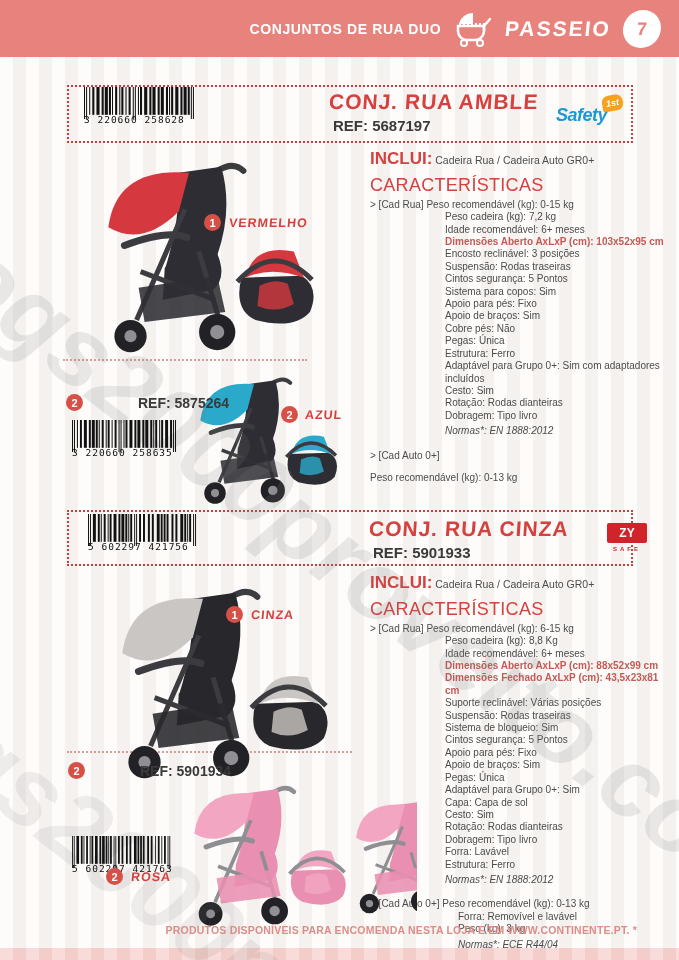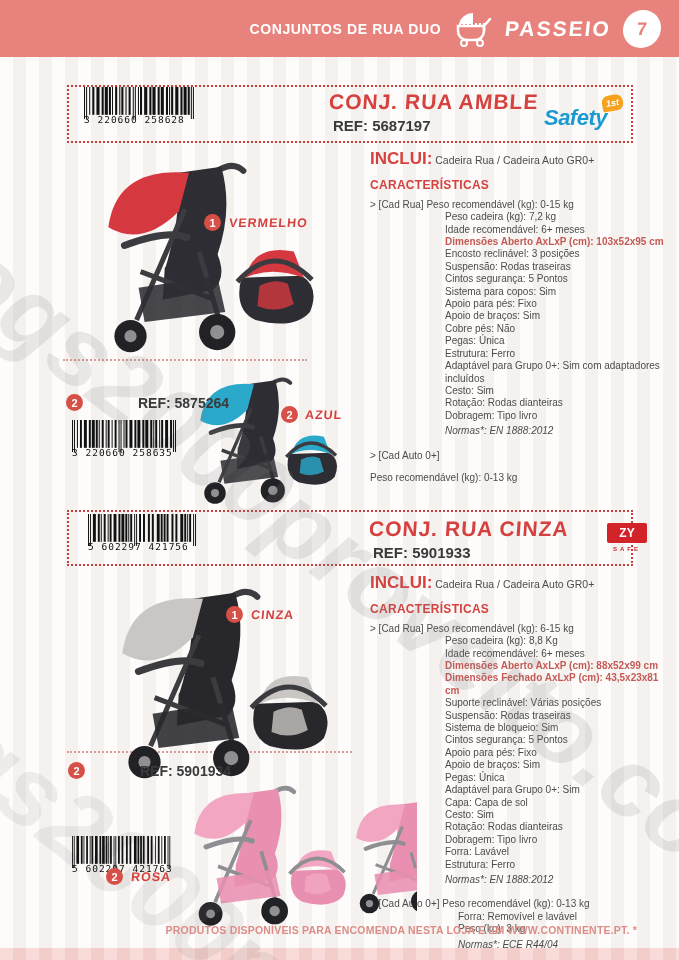--- a/index.html
+++ b/index.html
@@ -34,35 +34,35 @@
   .product-title{position:absolute;color:#d5413e;font-size:21px;font-weight:bold;letter-spacing:1px;transform:skewX(-4deg);white-space:nowrap;}
   .product-ref{position:absolute;color:#3a3a3a;font-size:15px;font-weight:bold;white-space:nowrap;}
   
   .barcode{position:absolute;}
   .bars{width:100%;height:32px}
   .bars svg{display:block}
   .bars rect{fill:#111}
   .bc-num{font-family:"DejaVu Sans Mono",monospace;font-size:9.5px;color:#111;letter-spacing:1px;margin-top:-5px;background:rgba(255,255,255,.0);white-space:nowrap;}
   
   .safety-logo{position:absolute;right:24px;top:18px;}
-  .safety-text{color:#1b9ad2;font-size:22px;font-weight:bold;font-style:italic;letter-spacing:-.5px;}
+  .safety-text{color:#1b9ad2;font-size:18px;font-weight:bold;font-style:italic;letter-spacing:-.5px;}
   .safety-badge{
     position:absolute;right:-16px;top:-10px;background:#f6a21d;color:#fff;font-size:9px;font-weight:bold;font-style:italic;
     padding:3px 4px;border-radius:7px 7px 7px 2px;transform:rotate(-10deg);
   }
   .zy-logo{position:absolute;left:538px;top:11px;width:40px;text-align:center;}
   .zy-box{background:#d2232a;color:#fff;font-weight:bold;font-size:12px;padding:3px 0;border-radius:2px;}
   .zy-sub{color:#d2232a;font-size:6px;letter-spacing:3px;margin-top:3px;font-weight:bold;}
   
   .spec-col{position:absolute;left:370px;width:300px;font-size:10px;line-height:12.4px;}
   .col1{top:153px}
   .col2{top:577px}
   .inclui-line{margin-bottom:13px;font-size:10.5px;}
   .inclui-label{color:#d5413e;font-weight:bold;font-size:17px;}
-  .caract-header{color:#d5413e;font-weight:bold;font-size:12px;letter-spacing:.3px;margin-bottom:7px;}
+  .caract-header{color:#d5413e;font-weight:normal;font-size:18px;letter-spacing:.3px;margin-bottom:7px;}
   .spec-intro{color:#4c4c4c;}
   .spec-list{padding-left:75px;}
   .spec{color:#4c4c4c;}
   .spec.red{color:#c55a55;font-weight:bold;}
   .normas{font-style:italic;margin-top:3px;padding-left:75px;}
   .auto-intro{margin-top:12px;}
   .auto-list{margin-top:10px;}
   .auto-list.indent{margin-top:0;padding-left:88px;}
   .normas.auto{padding-left:88px;}
   

